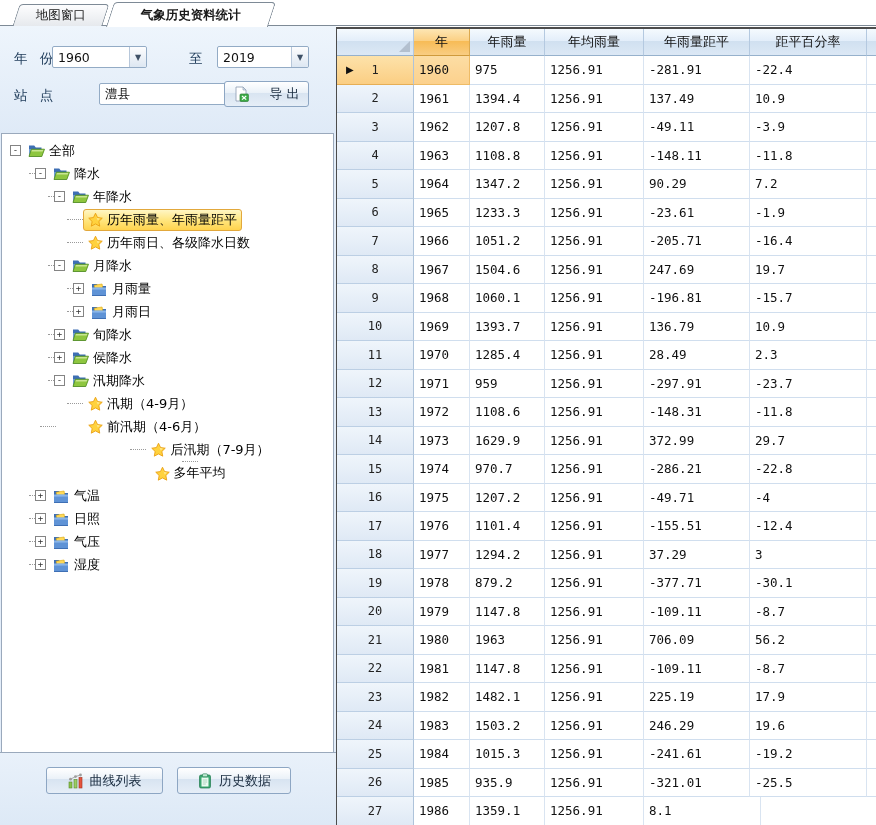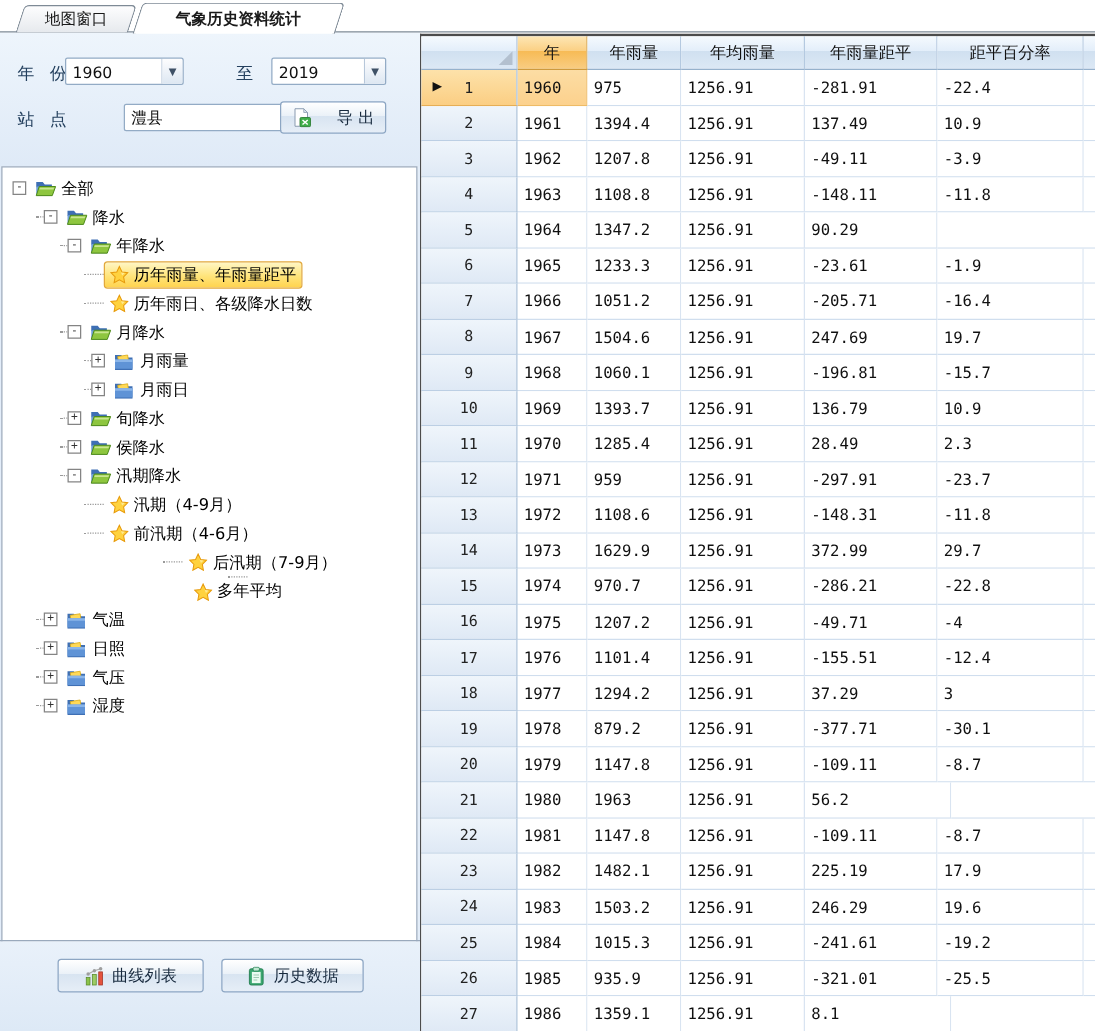--- a/index.html
+++ b/index.html
@@ -269,21 +269,21 @@
           <span class="node">
             <span style="display: inline-flex;">
               <svg width="15" height="15" viewBox="0 0 16 15">
                 <path d="M8 0.8l2.2 4.6 5 .7-3.6 3.5.9 5L8 12.2l-4.5 2.4.9-5L.8 6.1l5-.7z" fill="#ffd23e" stroke="#e89c0e" stroke-width="0.9"></path>
                 <path d="M8 2.8l1.5 3 3.2.5-2.3 2.2z" fill="#ffe98f"></path>
               </svg>
             </span>
             <span class="lbl">汛期（4-9月）</span>
           </span>
         </div>
-        <div class="tree-row" style="padding-left: 65px;">
+        <div class="tree-row" style="padding-left: 38px; gap: 27px;">
           <span class="conn" style="width: 16px;"></span>
           <span class="node">
             <span style="display: inline-flex;">
               <svg width="15" height="15" viewBox="0 0 16 15">
                 <path d="M8 0.8l2.2 4.6 5 .7-3.6 3.5.9 5L8 12.2l-4.5 2.4.9-5L.8 6.1l5-.7z" fill="#ffd23e" stroke="#e89c0e" stroke-width="0.9"></path>
                 <path d="M8 2.8l1.5 3 3.2.5-2.3 2.2z" fill="#ffe98f"></path>
               </svg>
             </span>
             <span class="lbl">前汛期（4-6月）</span>
           </span>
@@ -456,20 +456,21 @@
           <div class="c fill w-fill"></div>
         </div>
         <div class="grid-row">
           <div class="c rownum w-num">
             <span>5</span>
           </div>
           <div class="c year w-year">1964</div>
           <div class="c w-rain">1347.2</div>
           <div class="c w-avg">1256.91</div>
           <div class="c w-anom">90.29</div>
+          <div class="c w-pct">7.2</div>
           <div class="c fill w-fill"></div>
         </div>
         <div class="grid-row">
           <div class="c rownum w-num">
             <span>6</span>
           </div>
           <div class="c year w-year">1965</div>
           <div class="c w-rain">1233.3</div>
           <div class="c w-avg">1256.91</div>
           <div class="c w-anom">-23.61</div>
@@ -630,20 +631,21 @@
           <div class="c w-pct">-8.7</div>
           <div class="c fill w-fill"></div>
         </div>
         <div class="grid-row">
           <div class="c rownum w-num">
             <span>21</span>
           </div>
           <div class="c year w-year">1980</div>
           <div class="c w-rain">1963</div>
           <div class="c w-avg">1256.91</div>
+          <div class="c w-anom">706.09</div>
           <div class="c w-pct">56.2</div>
           <div class="c fill w-fill"></div>
         </div>
         <div class="grid-row">
           <div class="c rownum w-num">
             <span>22</span>
           </div>
           <div class="c year w-year">1981</div>
           <div class="c w-rain">1147.8</div>
           <div class="c w-avg">1256.91</div>

